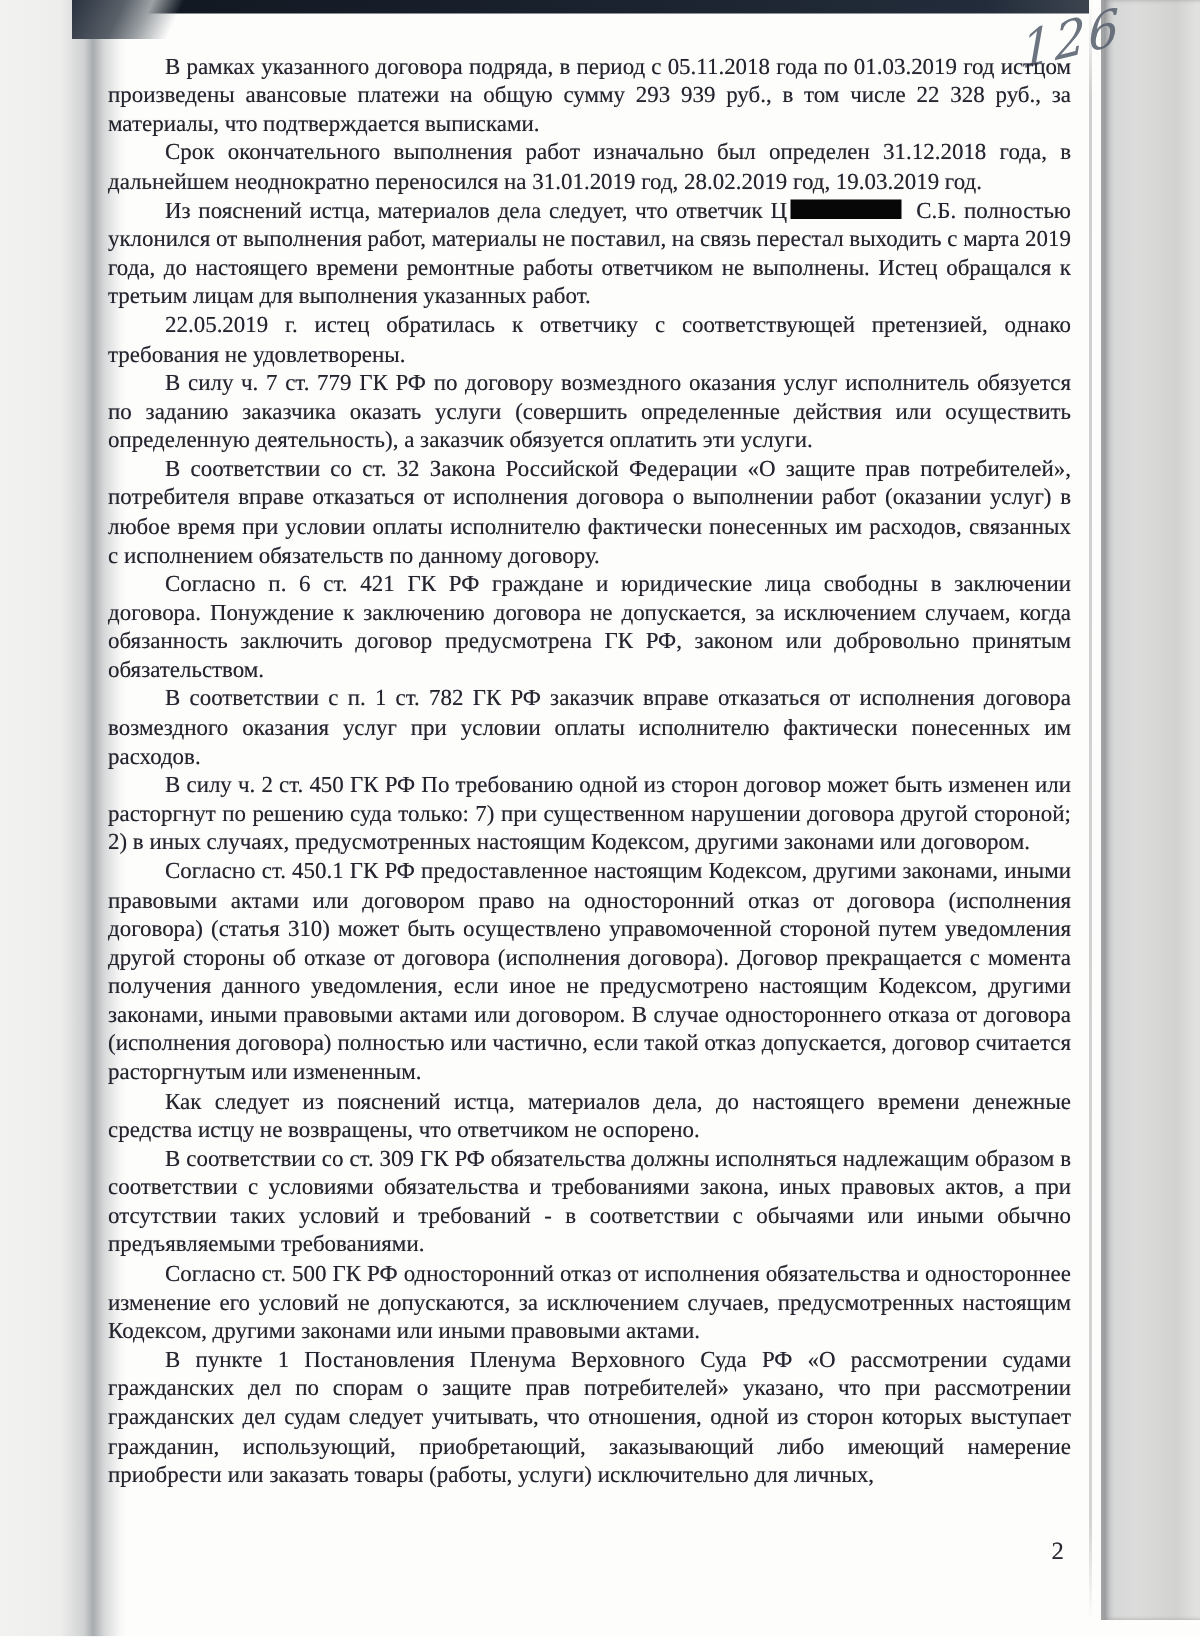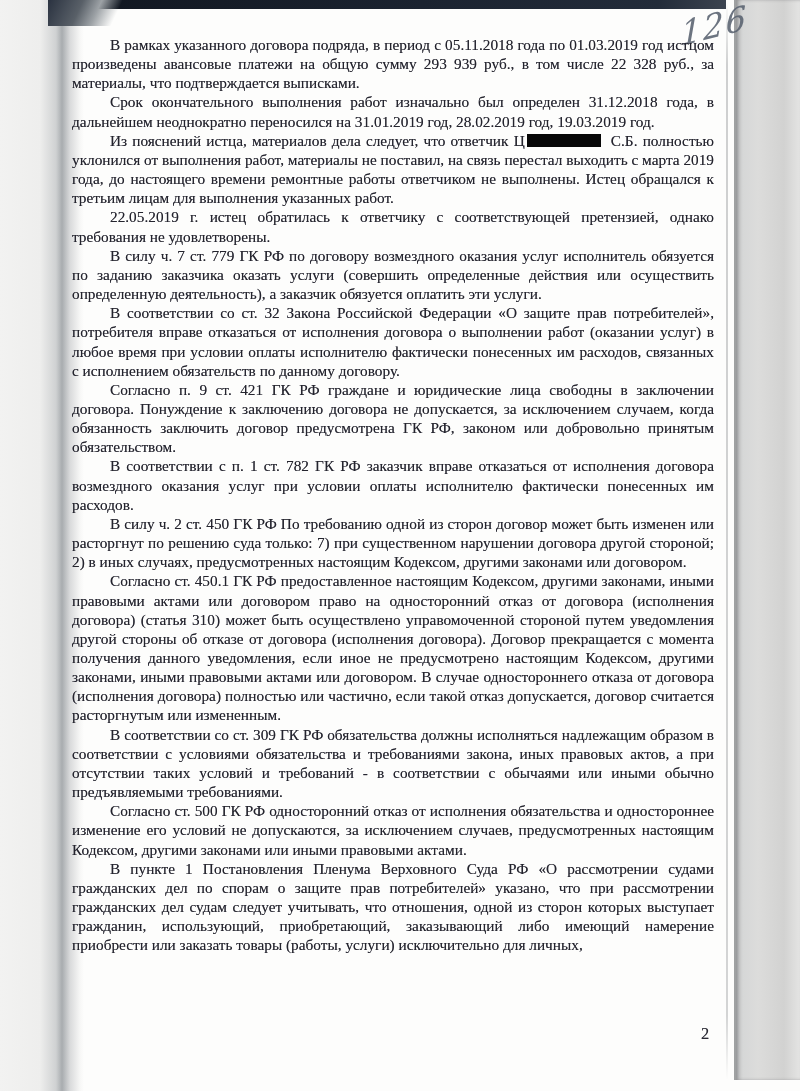--- a/index.html
+++ b/index.html
@@ -79,23 +79,24 @@
 
   <div class="folio">126</div>
 
   <div class="text-block">
       <p>В рамках указанного договора подряда, в период с 05.11.2018 года по 01.03.2019 год истцом произведены авансовые платежи на общую сумму 293 939 руб., в том числе 22 328 руб., за материалы, что подтверждается выписками.</p>
       <p>Срок окончательного выполнения работ изначально был определен 31.12.2018 года, в дальнейшем неоднократно переносился на 31.01.2019 год, 28.02.2019 год, 19.03.2019 год.</p>
       <p>Из пояснений истца, материалов дела следует, что ответчик Ц<span class="redaction"></span> С.Б. полностью уклонился от выполнения работ, материалы не поставил, на связь перестал выходить с марта 2019 года, до настоящего времени ремонтные работы ответчиком не выполнены. Истец обращался к третьим лицам для выполнения указанных работ.</p>
       <p>22.05.2019 г. истец обратилась к ответчику с соответствующей претензией, однако требования не удовлетворены.</p>
       <p>В силу ч. 7 ст. 779 ГК РФ по договору возмездного оказания услуг исполнитель обязуется по заданию заказчика оказать услуги (совершить определенные действия или осуществить определенную деятельность), а заказчик обязуется оплатить эти услуги.</p>
       <p>В соответствии со ст. 32 Закона Российской Федерации «О защите прав потребителей», потребителя вправе отказаться от исполнения договора о выполнении работ (оказании услуг) в любое время при условии оплаты исполнителю фактически понесенных им расходов, связанных с исполнением обязательств по данному договору.</p>
-      <p>Согласно п. 9 ст. 421 ГК РФ граждане и юридические лица свободны в заключении договора. Понуждение к заключению договора не допускается, за исключением случаем, когда обязанность заключить договор предусмотрена ГК РФ, законом или добровольно принятым обязательством.</p>
+      <p>Согласно п. 6 ст. 421 ГК РФ граждане и юридические лица свободны в заключении договора. Понуждение к заключению договора не допускается, за исключением случаем, когда обязанность заключить договор предусмотрена ГК РФ, законом или добровольно принятым обязательством.</p>
       <p>В соответствии с п. 1 ст. 782 ГК РФ заказчик вправе отказаться от исполнения договора возмездного оказания услуг при условии оплаты исполнителю фактически понесенных им расходов.</p>
       <p>В силу ч. 2 ст. 450 ГК РФ По требованию одной из сторон договор может быть изменен или расторгнут по решению суда только: 7) при существенном нарушении договора другой стороной; 2) в иных случаях, предусмотренных настоящим Кодексом, другими законами или договором.</p>
       <p>Согласно ст. 450.1 ГК РФ предоставленное настоящим Кодексом, другими законами, иными правовыми актами или договором право на односторонний отказ от договора (исполнения договора) (статья 310) может быть осуществлено управомоченной стороной путем уведомления другой стороны об отказе от договора (исполнения договора). Договор прекращается с момента получения данного уведомления, если иное не предусмотрено настоящим Кодексом, другими законами, иными правовыми актами или договором. В случае одностороннего отказа от договора (исполнения договора) полностью или частично, если такой отказ допускается, договор считается расторгнутым или измененным.</p>
+      <p>Как следует из пояснений истца, материалов дела, до настоящего времени денежные средства истцу не возвращены, что ответчиком не оспорено.</p>
       <p>В соответствии со ст. 309 ГК РФ обязательства должны исполняться надлежащим образом в соответствии с условиями обязательства и требованиями закона, иных правовых актов, а при отсутствии таких условий и требований - в соответствии с обычаями или иными обычно предъявляемыми требованиями.</p>
       <p>Согласно ст. 500 ГК РФ односторонний отказ от исполнения обязательства и одностороннее изменение его условий не допускаются, за исключением случаев, предусмотренных настоящим Кодексом, другими законами или иными правовыми актами.</p>
       <p>В пункте 1 Постановления Пленума Верховного Суда РФ «О рассмотрении судами гражданских дел по спорам о защите прав потребителей» указано, что при рассмотрении гражданских дел судам следует учитывать, что отношения, одной из сторон которых выступает гражданин, использующий, приобретающий, заказывающий либо имеющий намерение приобрести или заказать товары (работы, услуги) исключительно для личных,</p>
     </div>
 
   <div class="page-number">2</div>
 </div>
 
 </body></html>

